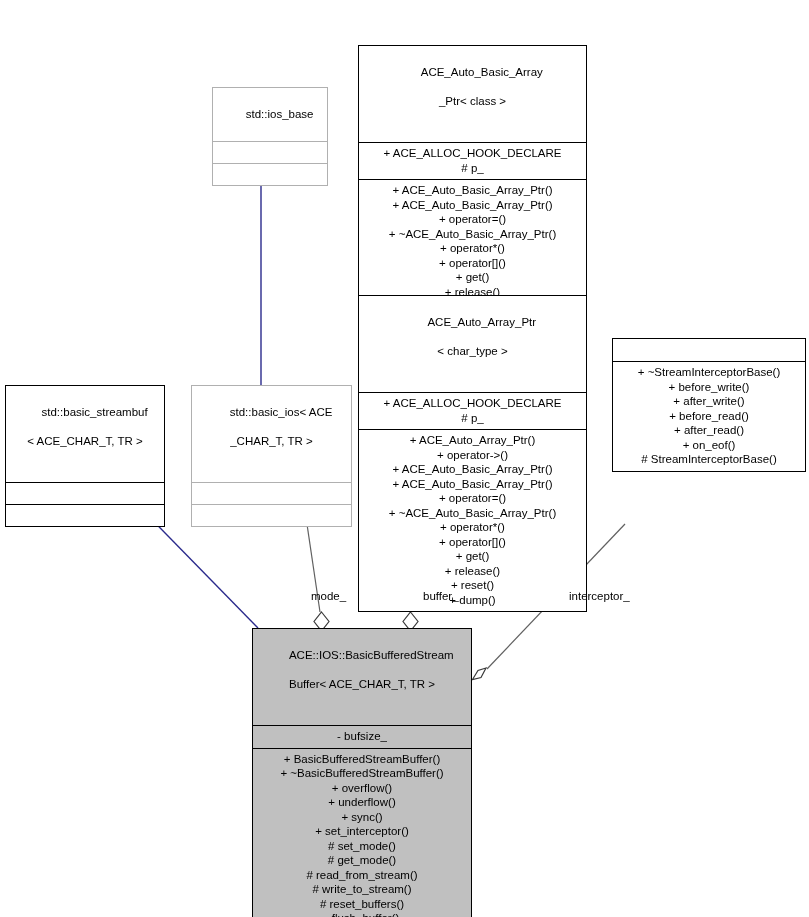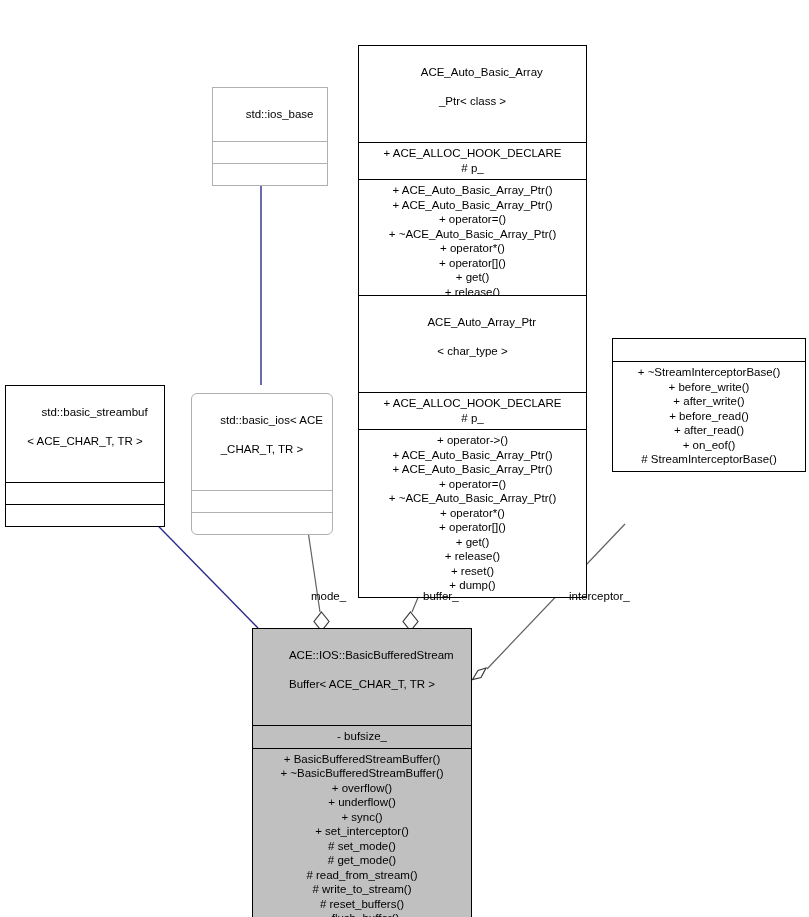--- a/index.html
+++ b/index.html
@@ -158,20 +158,21 @@
   <div class="umlbox" style="left:358px; top:295px; width:229px;">
     <div class="sect title">
       <span>ACE_Auto_Array_Ptr</span>
       <span class="l2">&lt; char_type &gt;</span>
     </div>
     <div class="sect">
       <div class="row">+ ACE_ALLOC_HOOK_DECLARE</div>
       <div class="row"># p_</div>
     </div>
     <div class="sect">
+      <div class="row">+ ACE_Auto_Array_Ptr()</div>
       <div class="row">+ operator-&gt;()</div>
       <div class="row">+ ACE_Auto_Basic_Array_Ptr()</div>
       <div class="row">+ ACE_Auto_Basic_Array_Ptr()</div>
       <div class="row">+ operator=()</div>
       <div class="row">+ ~ACE_Auto_Basic_Array_Ptr()</div>
       <div class="row">+ operator*()</div>
       <div class="row">+ operator[]()</div>
       <div class="row">+ get()</div>
       <div class="row">+ release()</div>
       <div class="row">+ reset()</div>
@@ -194,21 +195,21 @@
 
   <div class="umlbox" style="left:5px; top:385px; width:160px;">
     <div class="sect title">
       <span>std::basic_streambuf</span>
       <span class="l2">&lt; ACE_CHAR_T, TR &gt;</span>
     </div>
     <div class="sect empty"></div>
     <div class="sect empty"></div>
   </div>
 
-  <div class="umlbox gray-border" style="left:191px; top:393px; width:142px;border-radius:6px;">
+  <div class="umlbox gray-border" style="left:191px; top:385px; width:161px;">
     <div class="sect title">
       <span>std::basic_ios&lt; ACE</span>
       <span class="l2">_CHAR_T, TR &gt;</span>
     </div>
     <div class="sect empty"></div>
     <div class="sect empty"></div>
   </div>
 
   <div class="umlbox filled" style="left:252px; top:628px; width:220px;">
     <div class="sect title">

